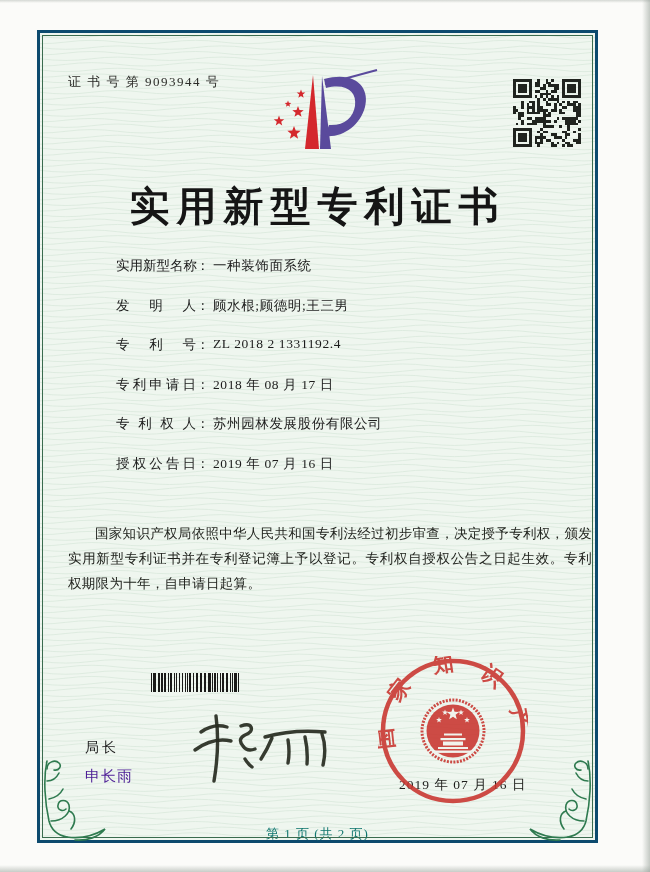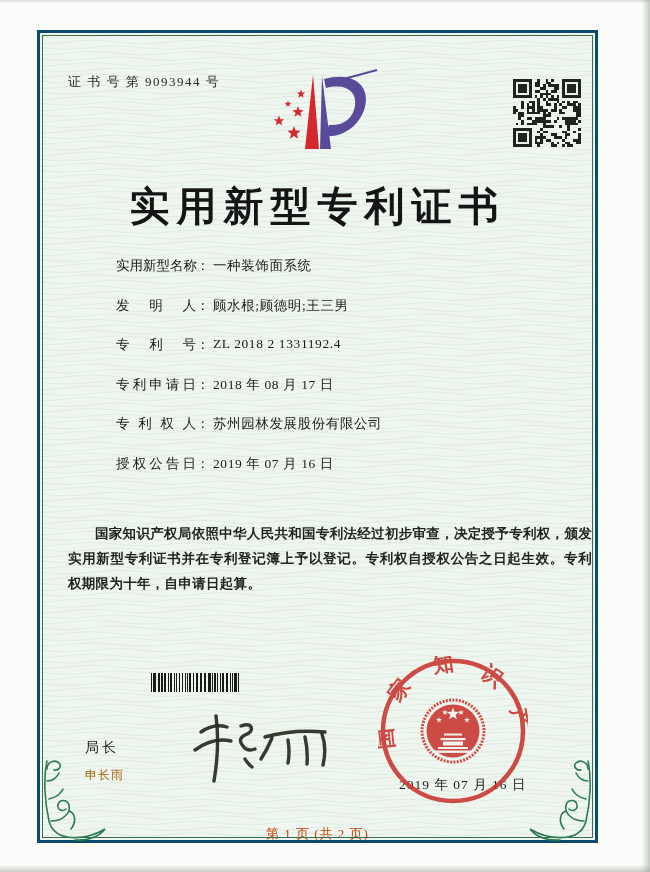--- a/index.html
+++ b/index.html
@@ -37,35 +37,35 @@
     font-size:40px;font-weight:700;letter-spacing:7px;color:#151515;}
 
   .rows{left:28px;top:224px;width:524px;font-size:13.5px;}
   .row{height:39.5px;position:relative;white-space:nowrap;}
   .f-label{display:inline-block;width:80px;text-align:justify;text-align-last:justify;vertical-align:top;margin-left:48px;}
   .f-colon{display:inline-block;width:13px;vertical-align:top;}
   .f-value{margin-left:4px;letter-spacing:.6px;}
   .pair2{position:absolute;left:278px;top:0;}
 
   .paras{left:28px;top:488px;width:524px;font-size:13.5px;line-height:25px;
-    text-align:justify;letter-spacing:.3px;color:#22241f;font-weight:bold;}
+    text-align:justify;letter-spacing:.3px;color:#22241f;}
   .paras p{margin:0;text-indent:2em;}
 
   .barcode{left:111px;top:640px;width:90px;height:19px;}
 
   .signer-title{left:45px;top:706px;font-size:14px;letter-spacing:3px;color:#222;}
-  .signer-name{left:45px;top:734px;font-size:12px;letter-spacing:1px;color:#a16207;}
+  .signer-name{left:45px;top:734px;font-size:15px;letter-spacing:1px;color:#4c1d95;}
   .signature{left:141px;top:668px;width:200px;height:100px;z-index:4;}
   .signature path{fill:none;stroke:#262a20;stroke-width:3.4;stroke-linecap:round;stroke-linejoin:round;opacity:.92;}
   .sr{position:absolute;width:1px;height:1px;overflow:hidden;opacity:0;}
 
   .seal{left:338px;top:623px;width:150px;height:150px;opacity:.88;z-index:6;}
   .seal-date{left:359px;top:743px;width:160px;font-size:13.5px;letter-spacing:1px;color:#1d1d1b;z-index:5;}
 
-  .footer{left:0;top:792px;width:100%;text-align:center;font-size:13px;letter-spacing:1px;color:#c2410c;}
+  .footer{left:0;top:792px;width:100%;text-align:center;font-size:13px;letter-spacing:1px;color:#0f766e;}
 
   .floral{z-index:4;width:74px;height:82px;}
   .floral path{fill:none;stroke:#2e7a4f;stroke-width:1.6;stroke-linecap:round;}
   .floral-left{left:1px;top:726px;}
   .floral-right{right:1px;top:726px;transform:scaleX(-1);}
 </style>
 </head>
 <body>
 
 <div class="edge-top"></div>

